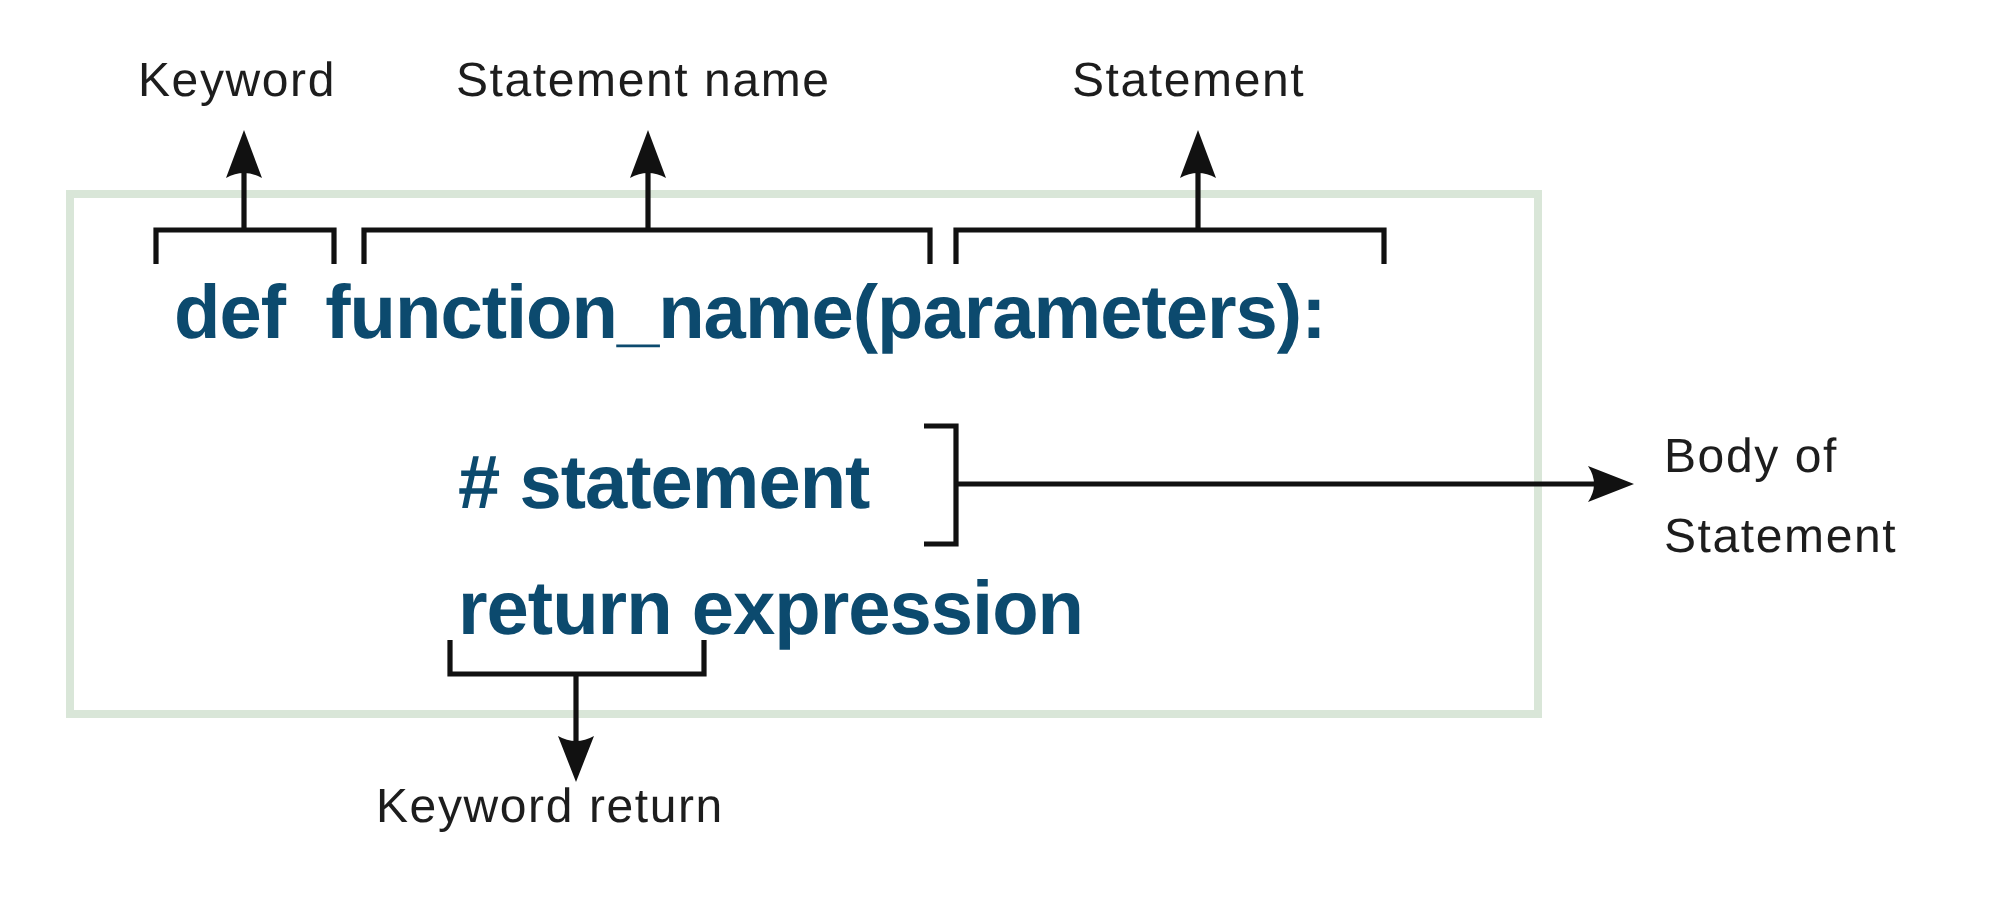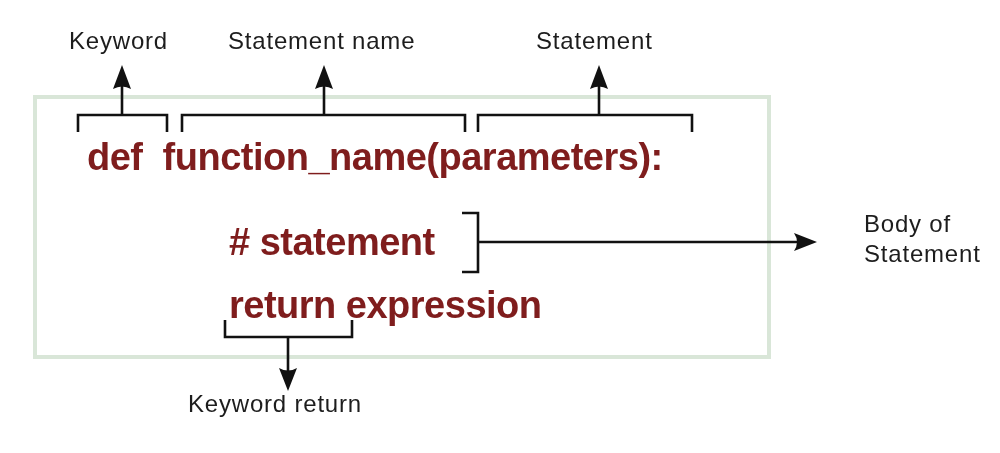--- a/index.html
+++ b/index.html
@@ -9,23 +9,23 @@
   }
   .code-box{
     position:absolute;left:33px;top:95px;width:730px;height:256px;
     border:4px solid #d9e6d8;background:#ffffff;
   }
   .svg-layer{position:absolute;left:0;top:0;width:1000px;height:453px;pointer-events:none;}
   .annot{
     position:absolute;color:#1d1d1d;font-size:24px;line-height:1;
     letter-spacing:0.8px;white-space:pre;
   }
-  .annot.multi{line-height:30px;white-space:pre-line;margin-left:32px;}
+  .annot.multi{line-height:40px;white-space:pre-line;}
   .code{
-    position:absolute;color:#7f1d1d;font-size:38px;font-weight:600;
+    position:absolute;color:#0c4a6e;font-size:38px;font-weight:600;
     line-height:1;letter-spacing:-0.5px;white-space:pre;
   }
 </style>
 </head>
 <body>
 
 <div class="stage">
 
   <div class="code-box"></div>
 

